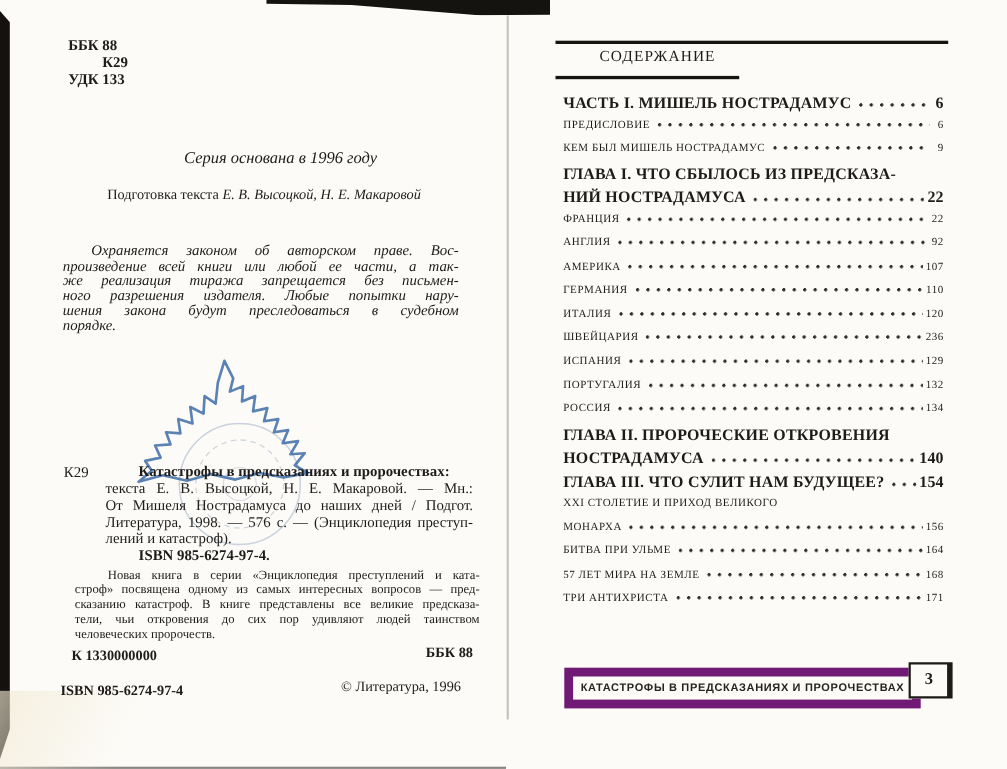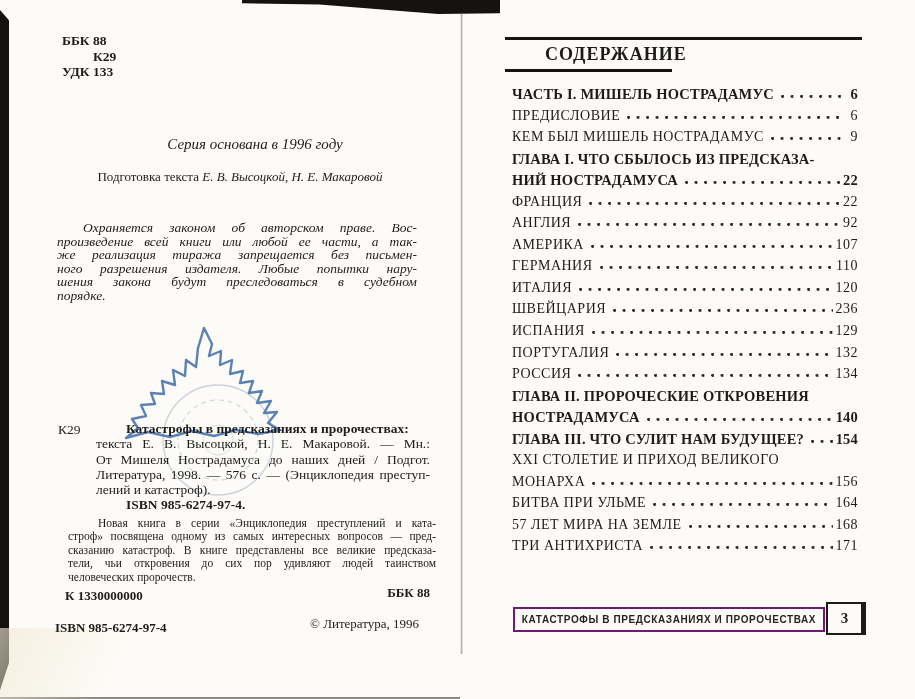--- a/index.html
+++ b/index.html
@@ -53,35 +53,35 @@
 
   .knum { position:absolute; left:65px; top:588px; font-weight:bold; font-size:13px; }
   .bbk-bottom { position:absolute; left:330px; top:585px; width:100px; text-align:right; font-weight:bold; font-size:13px; }
   .isbn-bottom { position:absolute; left:55px; top:620px; font-weight:bold; font-size:13px; }
   .pub-bottom { position:absolute; left:310px; top:616px; font-size:13px; }
 
   
   .rule { position:absolute; background:#17150f; height:2.5px; }
   .rule-top { left:505px; top:37px; width:357px; }
   .rule-under { left:505px; top:69px; width:167px; }
-  .contents-title { position:absolute; left:545px; top:44px; font-size:18px; font-weight:bold; letter-spacing:1px; }
+  .contents-title { position:absolute; left:545px; top:44px; font-size:14px; font-weight:normal; letter-spacing:1px; }
 
   .toc { position:absolute; left:512px; top:86px; width:346px; }
-  .toc-row { display:flex; align-items:baseline; height:21.55px; font-size:14px; letter-spacing:.5px; white-space:nowrap; }
+  .toc-row { display:flex; align-items:baseline; height:21.55px; font-size:10px; letter-spacing:.5px; white-space:nowrap; }
   .toc-row.b { font-weight:bold; font-size:14.5px; letter-spacing:.2px; }
   .toc-label { flex:0 0 auto; }
   .toc-dots { flex:1 1 auto; height:5px; margin:0 3px 0 7px; align-self:baseline;
     background-image:radial-gradient(circle at 1.6px 2.4px,#2b2a28 1.25px,rgba(0,0,0,0) 1.7px);
     background-size:9.5px 5px; background-repeat:repeat-x; background-position:left bottom; }
   .toc-row.nopage .toc-dots { background:none; }
   .toc-page { flex:0 0 auto; min-width:10px; text-align:right; font-weight:normal; }
   .toc-row.b .toc-page { font-weight:bold; }
 
   .running-box { position:absolute; left:513px; top:607px; width:308px; height:21px;
-    border:2px solid #701a75; display:flex; align-items:center; justify-content:center;
+    border:8px solid #701a75; display:flex; align-items:center; justify-content:center;
     font-family:"Liberation Sans","DejaVu Sans",sans-serif; font-size:10px; font-weight:bold;
     letter-spacing:.6px; color:#26241f; background:#fcfbf7; }
   .pagenum-box { position:absolute; left:826px; top:602px; width:33px; height:29px;
     border:2px solid #1d1b18; border-right-width:5px; display:flex; align-items:center; justify-content:center;
     font-size:15px; font-weight:bold; background:#fcfbf7; }
 </style>
 </head>
 <body>
 
 <div class="scan">

